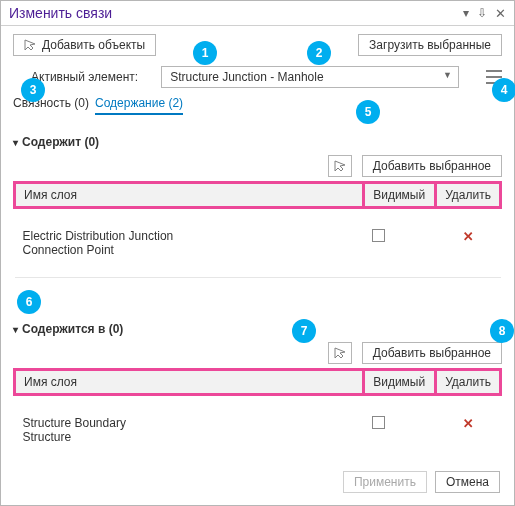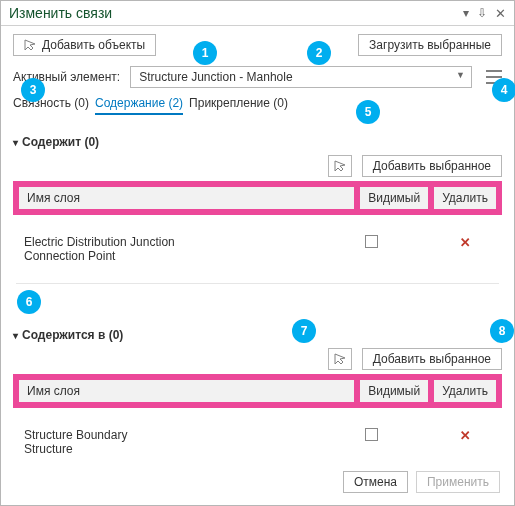--- a/index.html
+++ b/index.html
@@ -20,21 +20,21 @@
     background: #fff;
   }
   .titlebar {
     display: flex;
     align-items: center;
     justify-content: space-between;
     padding: 4px 8px;
     border-bottom: 1px solid #d0d0d0;
   }
   .title-text {
-    color: #14532d;
+    color: #4c1d95;
     font-size: 14px;
   }
   .title-controls { display: flex; align-items: center; gap: 8px; }
   .title-controls span { color: #666; cursor: default; }
   .close-x { font-size: 13px; }
   .toolbar {
     display: flex;
     align-items: flex-start;
     padding: 8px 12px 6px 12px;
   }
@@ -56,21 +56,22 @@
     justify-content: center;
     width: 24px; height: 22px;
     border: 1px solid #b6b6b6;
     background: #fff;
   }
   .spacer { flex: 1; }
   .active-row {
     display: flex;
     align-items: center;
     padding: 4px 12px 6px 12px;
-    gap: 10px;
+    gap: 23px;
+    margin-left: 18px;
   }
   .active-label { color: #333; white-space: nowrap; }
   .combo {
     flex: 1;
     display: flex;
     align-items: flex-start;
     justify-content: space-between;
     border: 1px solid #b6b6b6;
     padding: 3px 6px 3px 8px;
     background: #fff;
@@ -117,21 +118,21 @@
   }
   table.grid {
     width: 100%;
     border-collapse: collapse;
     font-size: 12px;
   }
   table.grid th {
     text-align: left;
     font-weight: normal;
     background: #f2f2f2;
-    border: 6px solid #ec4899;
+    border: 3px solid #ec4899;
     padding: 4px 8px;
   }
   table.grid td {
     border-bottom: 1px solid #e6e6e6;
     padding: 20px 8px;
     vertical-align: top;
   }
   .col-vis { width: 72px; text-align: left; }
   .col-del { width: 64px; text-align: center !important; }
   .checkbox {
@@ -203,21 +204,20 @@
     <div class="menu-icon">
         <div></div>
         <div></div>
         <div></div>
       </div>
   </div>
 
   <div class="tabs">
     <span class="tab">Связность (0)</span>
     <span class="tab active">Содержание (2)</span>
-    <span class="tab">Прикрепление (0)</span>
   </div>
 
   <div class="scroll-body">
 
     <div class="section-title">
       <span class="chev">▾</span>
       <span>Содержит (0)</span>
     </div>
     <div class="section-toolbar">
       <span class="icon-btn">
@@ -279,25 +279,25 @@
           </td>
           <td class="col-vis"><span class="checkbox"></span></td>
           <td class="col-del"><span class="delete-x">✕</span></td>
         </tr>
       </tbody>
     </table>
 
   </div>
 
   <div class="footer">
+    <button class="btn disabled">
+      <span>Применить</span>
+    </button>
     <button class="btn">
       <span>Отмена</span>
-    </button>
-    <button class="btn disabled">
-      <span>Применить</span>
     </button>
   </div>
 
   <div class="callout" style="left:192px; top:40px;">1</div>
   <div class="callout" style="left:306px; top:40px;">2</div>
   <div class="callout" style="left:20px;  top:77px;">3</div>
   <div class="callout" style="left:491px; top:77px;">4</div>
   <div class="callout" style="left:355px; top:99px;">5</div>
   <div class="callout" style="left:16px;  top:289px;">6</div>
   <div class="callout" style="left:291px; top:318px;">7</div>

